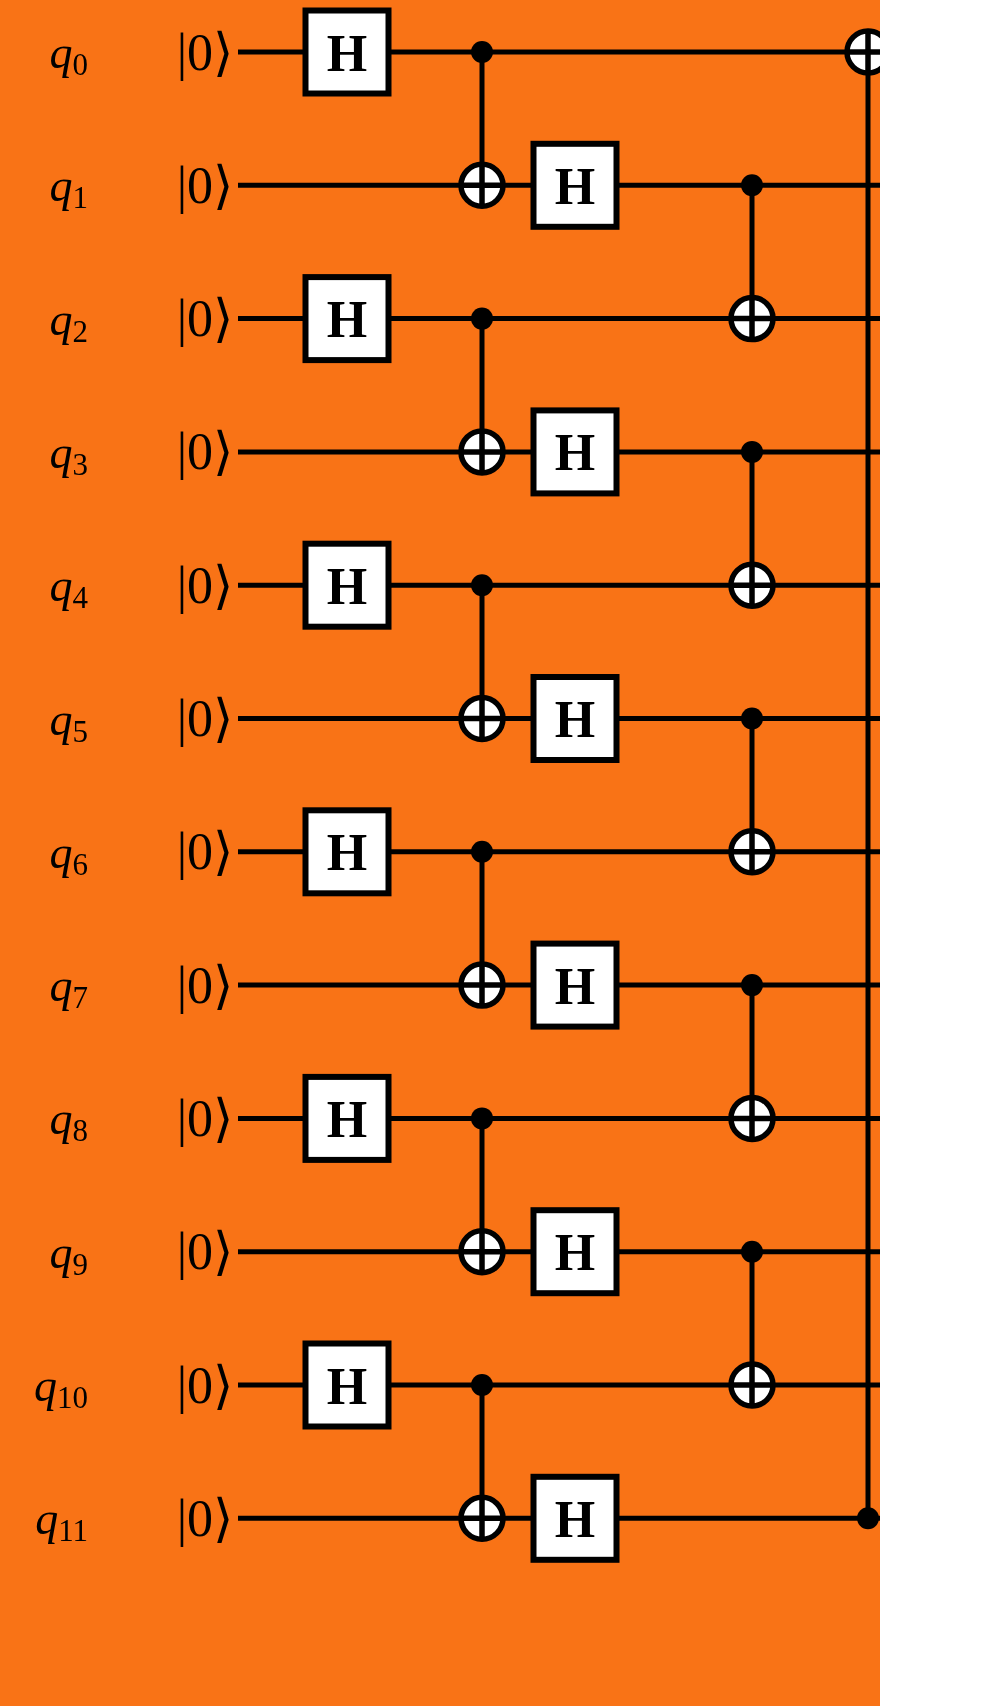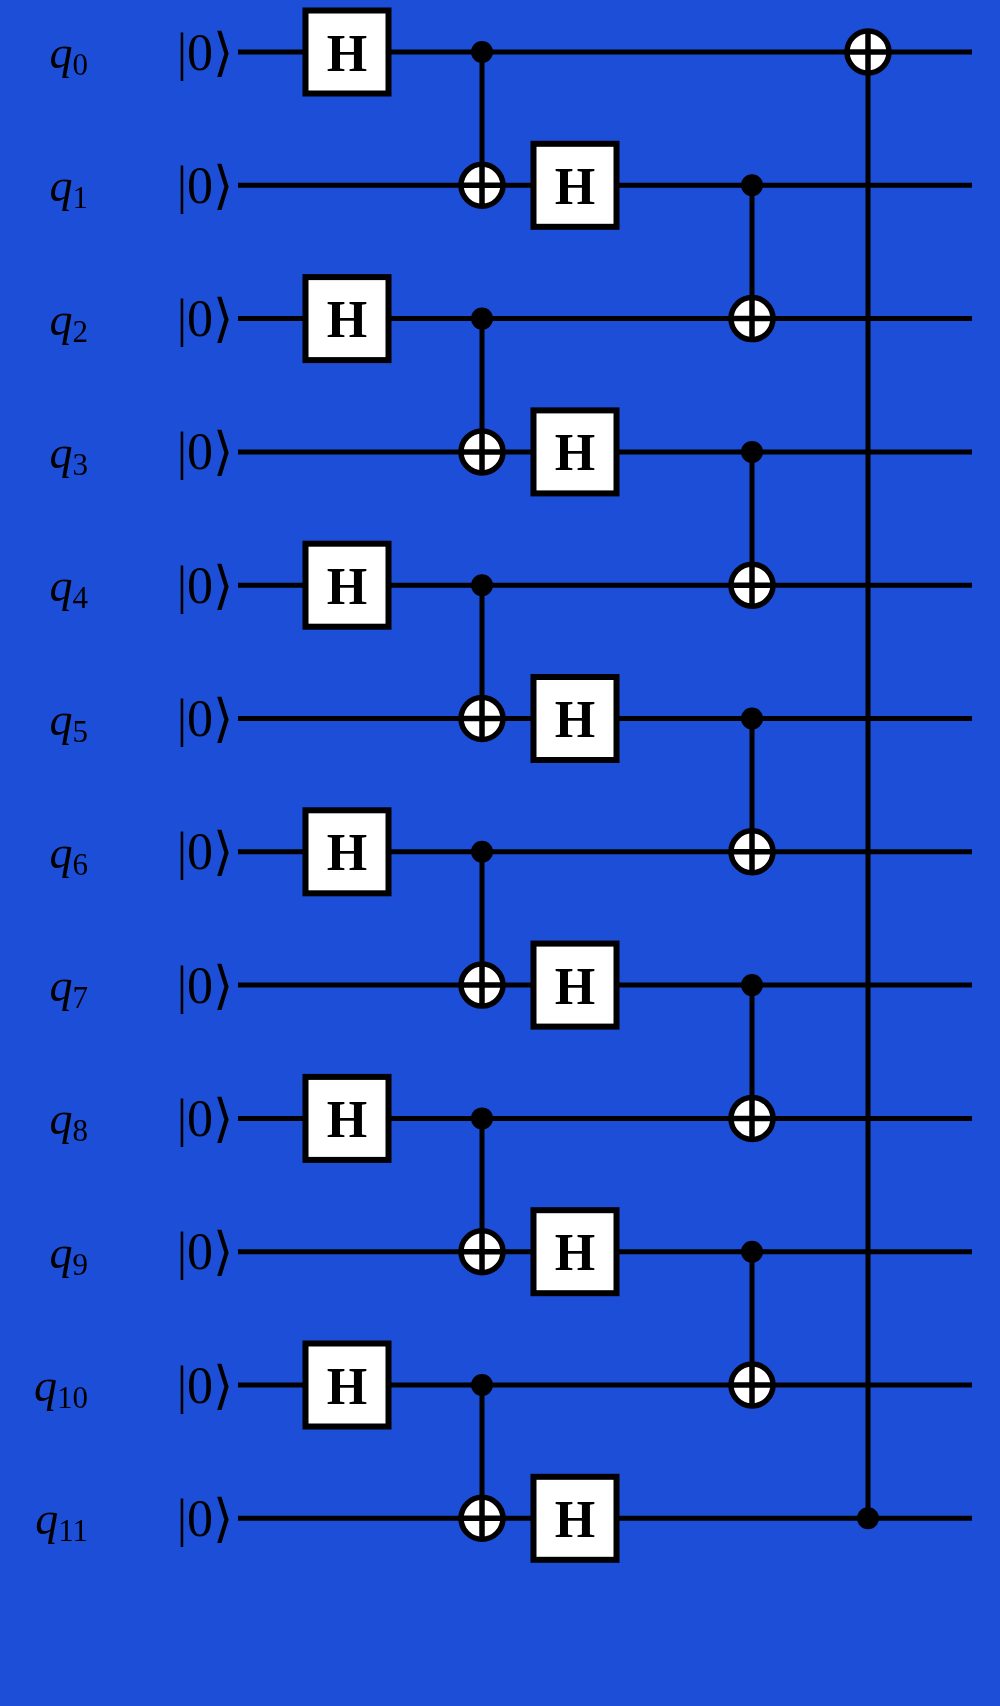--- a/index.html
+++ b/index.html
@@ -3,23 +3,23 @@
 <meta charset="utf-8">
 <title>Quantum Circuit</title>
 <style>
   html, body {
     margin: 0;
     padding: 0;
     background: #ffffff;
   }
   #circuit-page {
     position: relative;
-    width: 1000px;
+    width: 880px;
     height: 1706px;
-    background: #1d4ed8;
+    background: #f97316;
     overflow: hidden;
     font-family: "Liberation Serif", "DejaVu Serif", serif;
   }
   svg.circuit-svg {
     position: absolute;
     left: 0;
     top: 0;
     width: 1000px;
     height: 1706px;
     display: block;

